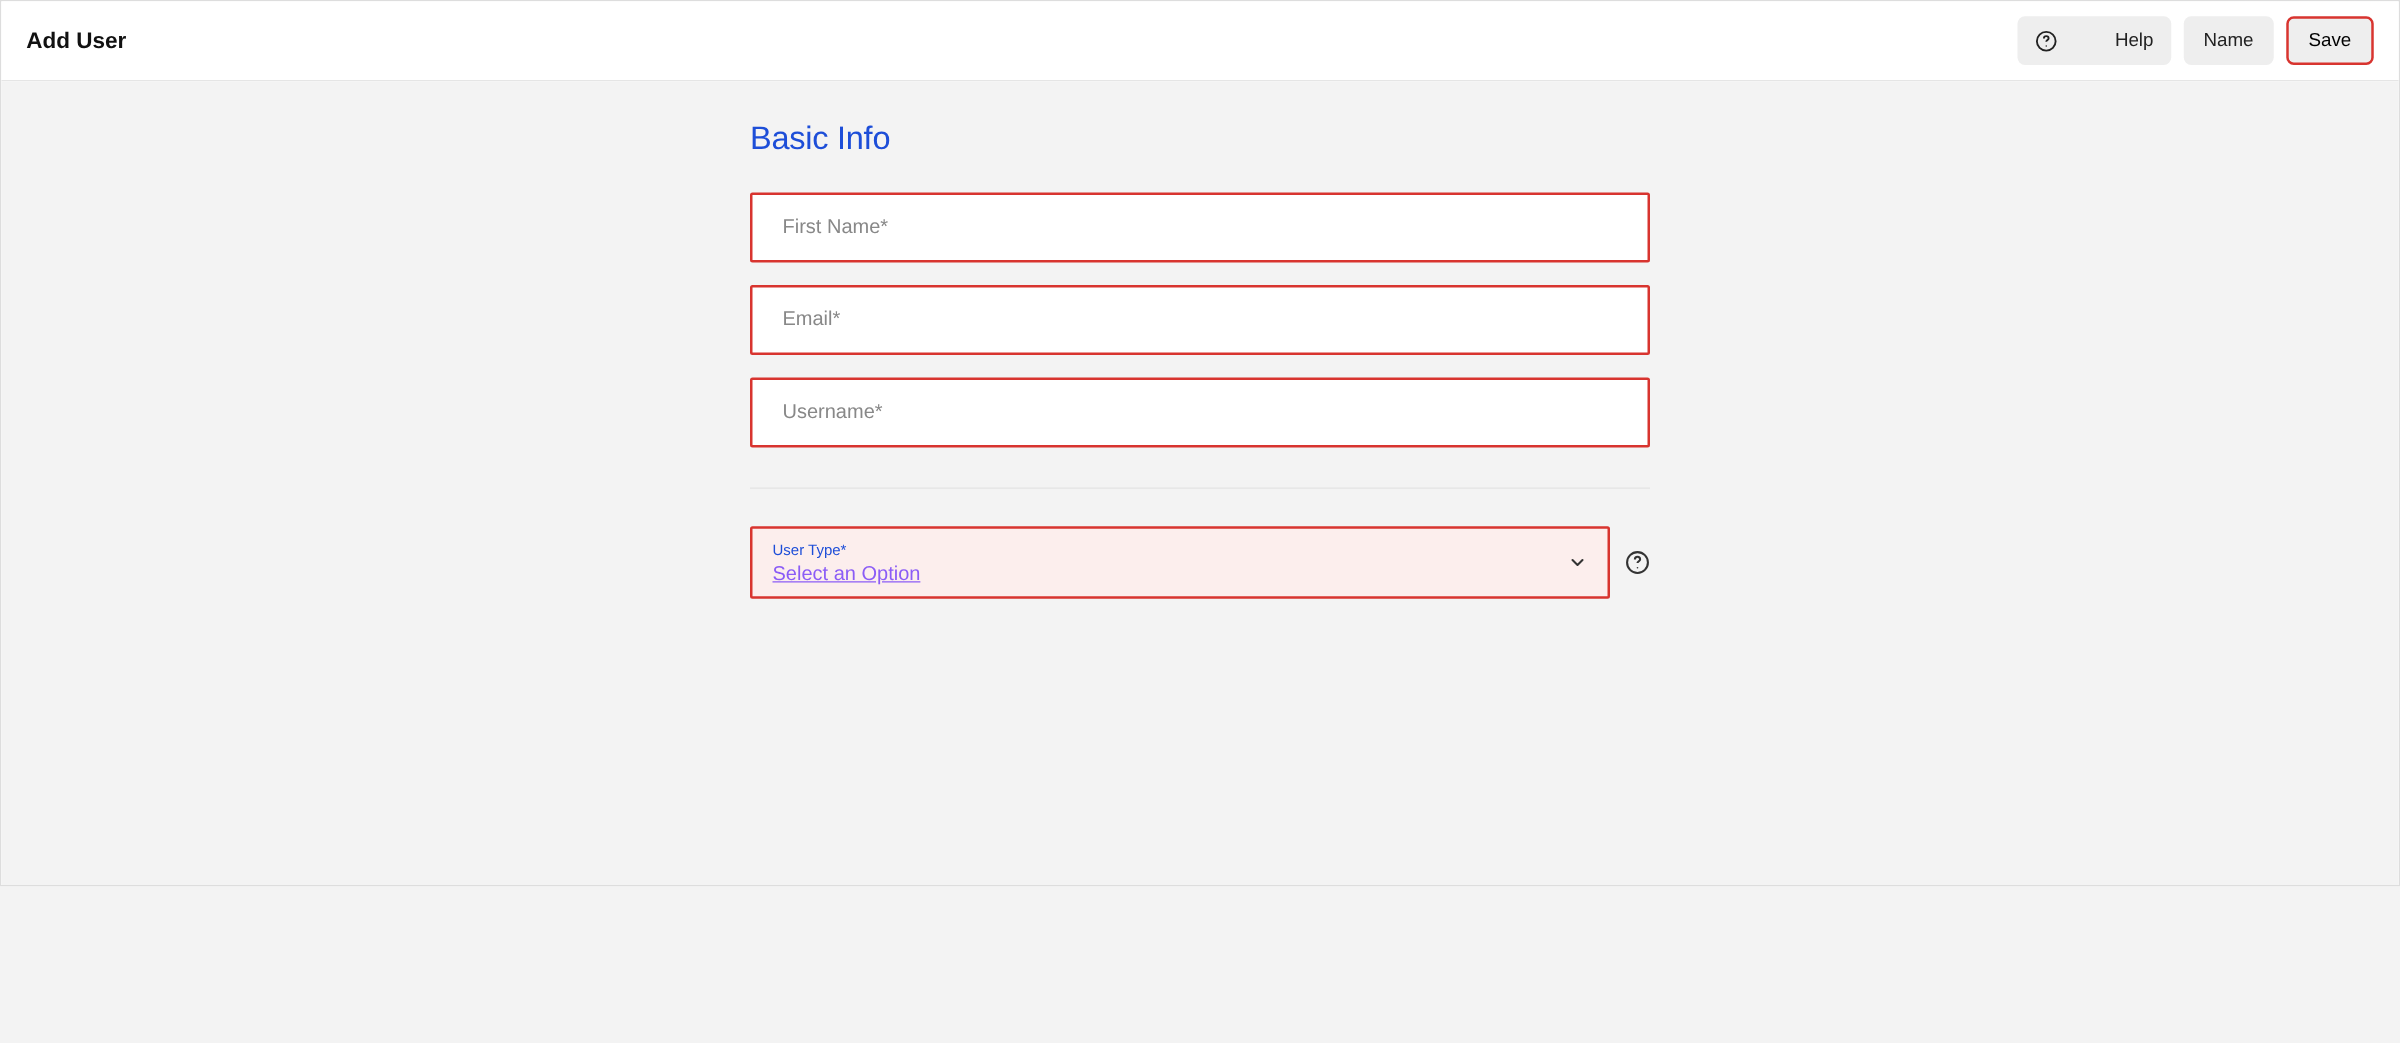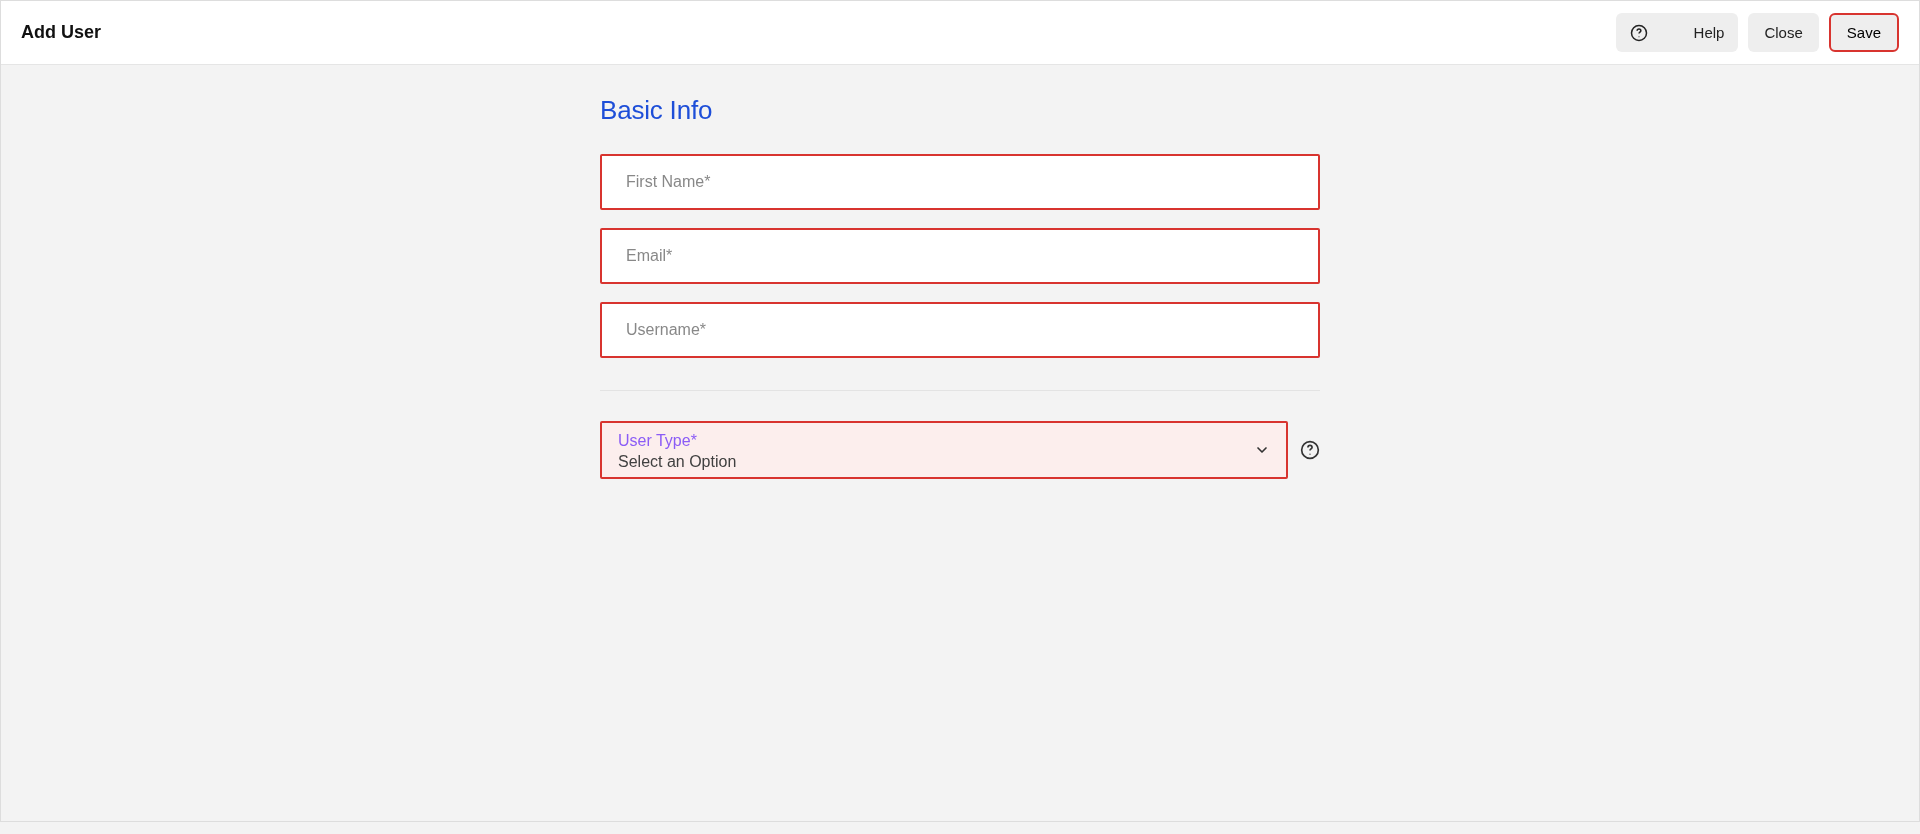--- a/index.html
+++ b/index.html
@@ -7,21 +7,21 @@
       padding: 0;
       box-sizing: border-box;
     }
     body {
       font-family: -apple-system, BlinkMacSystemFont, "Segoe UI", Helvetica, Arial, sans-serif;
       background: #f3f3f3;
       color: #000;
     }
     .page-wrapper {
       border: 1px solid #ddd;
-      height: 822px;
+      height: 709px;
       overflow: hidden;
       display: flex;
       flex-direction: column;
       background: #fff;
     }
     .header {
       display: flex;
       align-items: center;
       justify-content: space-between;
       padding: 12px 20px;
@@ -116,29 +116,30 @@
       border: 2px solid #d8342f;
       background: #fceeed;
       border-radius: 2px;
       padding: 8px 16px 6px 16px;
       cursor: pointer;
       display: flex;
       flex-direction: column;
       justify-content: center;
     }
     .select-label {
+      font-size: 12px;
+      color: #1d4ed8;
+      line-height: 1.2;
+      margin-bottom: 2px;
+    }
+    .select-value {
       font-size: 16px;
       color: #8b5cf6;
       line-height: 1.2;
-      margin-bottom: 2px;
-    }
-    .select-value {
-      font-size: 16px;
-      color: #404040;
-      line-height: 1.2;
+      text-decoration: underline;
     }
     .chevron {
       position: absolute;
       right: 16px;
       top: 50%;
       transform: translateY(-50%);
       width: 16px;
       height: 16px;
     }
     .help-tip {
@@ -179,21 +180,21 @@
         <span class="help-icon-svg">
           <svg viewBox="0 0 24 24" width="18" height="18" fill="none" stroke="#222" stroke-width="2">
             <circle cx="12" cy="12" r="10"></circle>
             <path d="M9.5 9a2.5 2.5 0 0 1 5 0c0 1.5-2.5 2-2.5 3.5"></path>
             <circle cx="12" cy="17" r="0.8" fill="#222" stroke="none"></circle>
           </svg>
         </span>
         <span>Help</span>
       </button>
       <button class="btn">
-        <span>Close</span>
+        <span>Name</span>
       </button>
       <button class="btn save-btn">
         <span>Save</span>
       </button>
     </div>
   </div>
 
   <div class="content-area">
     <div class="form-container">
 

